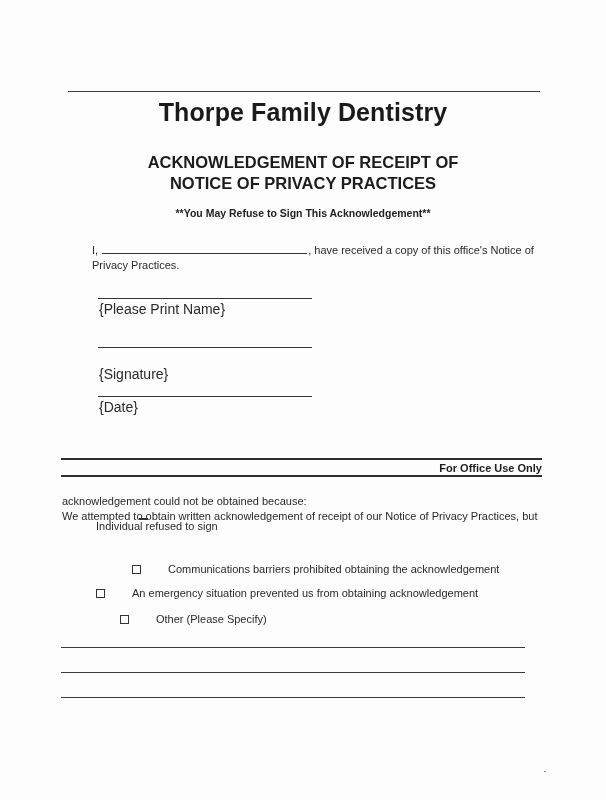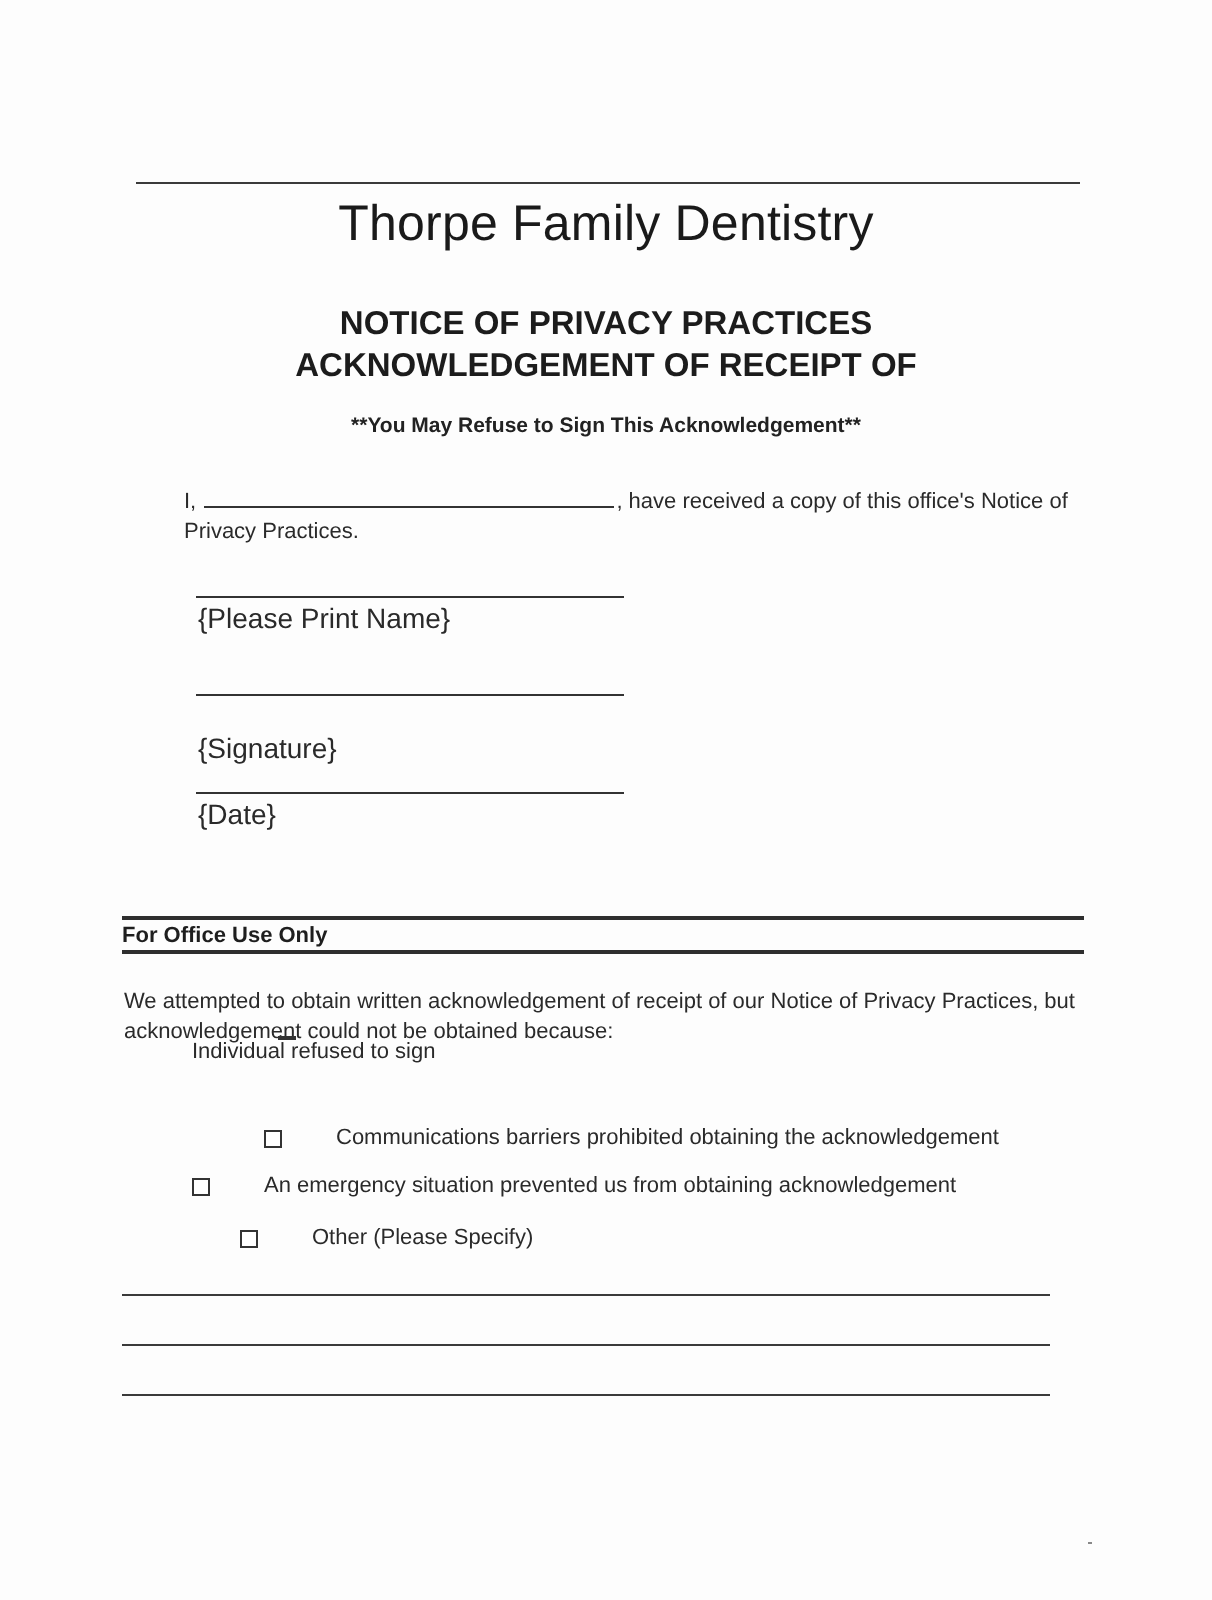--- a/index.html
+++ b/index.html
@@ -31,21 +31,21 @@
     }
     .center-text {
       position: absolute;
       left: 0;
       width: 606px;
       text-align: center;
     }
     .title {
       top: 98px;
       font-size: 25px;
-      font-weight: normal;
+      font-weight: bold;
       color: #1a1a1a;
       letter-spacing: 0.1px;
     }
     .subtitle {
       top: 152px;
       font-size: 16.5px;
       font-weight: bold;
       line-height: 21px;
       color: #1c1c1c;
     }
@@ -79,21 +79,21 @@
       position: absolute;
       left: 99px;
       font-size: 14px;
       color: #2a2a2a;
     }
     .office-heading {
       position: absolute;
       left: 61px;
       width: 481px;
       top: 462px;
-      text-align: left;
+      text-align: right;
       font-size: 11px;
       font-weight: bold;
       color: #1e1e1e;
     }
     .reason-item {
       position: absolute;
       left: 96px;
       height: 14px;
       display: flex;
       align-items: center;
@@ -125,22 +125,22 @@
   </style>
 </head>
 <body>
 
 <div class="page">
 
   <div class="rule" style="left:68px; top:91px; width:472px;"></div>
 
   <div class="center-text title">Thorpe Family Dentistry</div>
   <div class="center-text subtitle">
+    <div>ACKNOWLEDGEMENT OF RECEIPT OF</div>
     <div>NOTICE OF PRIVACY PRACTICES</div>
-    <div>ACKNOWLEDGEMENT OF RECEIPT OF</div>
   </div>
   <div class="center-text refuse-note">**You May Refuse to Sign This Acknowledgement**</div>
 
   <div class="body-text" style="left:46px; top:243px; width:480px;margin-left:46px;">
     <div>
       <span>I,</span>
       <span class="blank-inline"></span><span>, have received a copy of  this office's Notice of</span>
     </div>
     <div>Privacy Practices.</div>
   </div>
@@ -152,22 +152,22 @@
   <div class="sig-label" style="top:350px;margin-top:16px;">{Signature}</div>
 
   <div class="sig-line" style="top:396px;"></div>
   <div class="sig-label" style="top:399px;">{Date}</div>
 
   <div class="rule thick" style="left:61px; top:458px; width:481px;"></div>
   <div class="office-heading">For Office Use Only</div>
   <div class="rule thick" style="left:61px; top:475px; width:481px;"></div>
 
   <div class="body-text" style="left:62px; top:494px; width:490px;">
+    <div>acknowledgement could not be obtained because:</div>
     <div>We attempted to obtain written acknowledgement of receipt of our Notice of Privacy Practices, but</div>
-    <div>acknowledgement could not be obtained because:</div>
   </div>
 
   <div class="reason-item" style="top:518px;flex-direction:column;">
     <span class="checkbox"></span>
     <span class="reason-label">Individual refused to sign</span>
   </div>
   <div class="reason-item" style="top:562px;padding-left:36px;">
     <span class="checkbox"></span>
     <span class="reason-label">Communications barriers prohibited obtaining the acknowledgement</span>
   </div>

